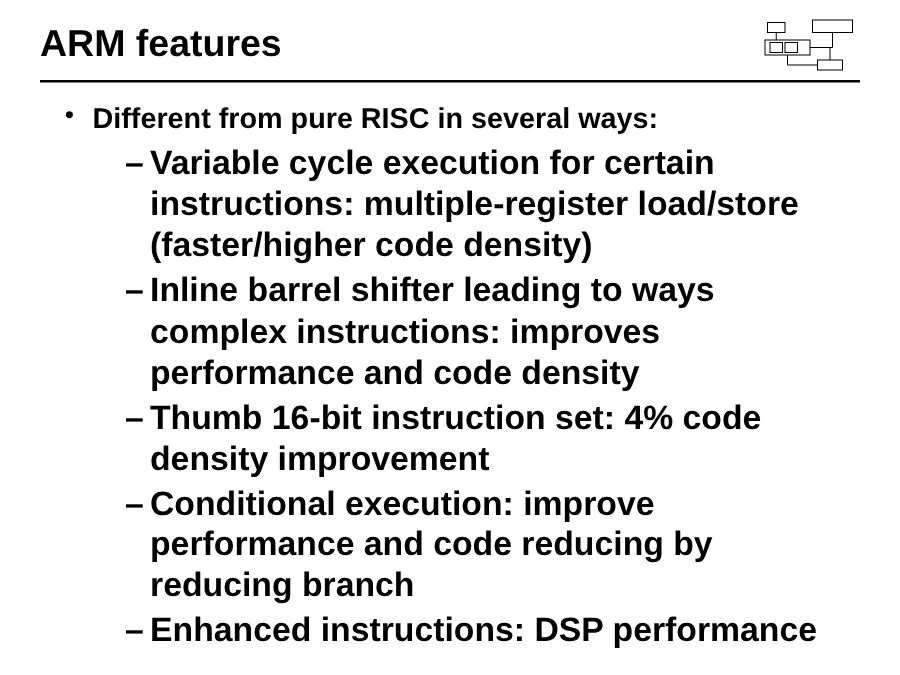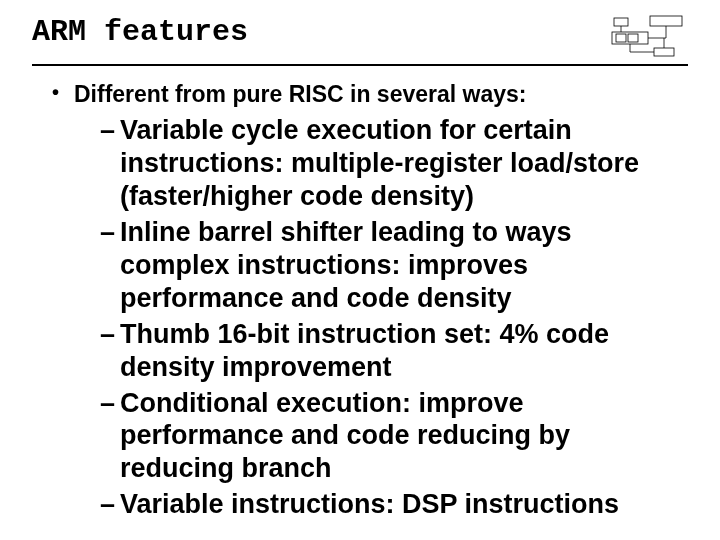--- a/index.html
+++ b/index.html
@@ -14,23 +14,22 @@
   }
   .slide {
     position: relative;
     width: 720px;
     height: 540px;
     box-sizing: border-box;
     padding: 14px 32px 0 32px;
   }
   .title-row {
     display: flex;
-    align-items: flex-start;
+    align-items: center;
     justify-content: space-between;
-    font-family: Liberation Mono, monospace;
   }
   .title {
     font-size: 30px;
     font-weight: bold;
     margin: 0;
     line-height: 1.2;
     padding-bottom: 4px;
   }
   .diagram {
     width: 78px;
@@ -114,19 +113,19 @@
 
   <div class="body">
     <ul class="level1">
       <li>
         <span>Different from pure RISC in several ways:</span>
         <ul class="level2">
           <li><span>Variable cycle execution for certain instructions: multiple-register load/store (faster/higher code density)</span></li>
           <li><span>Inline barrel shifter leading to ways complex instructions: improves performance and code density</span></li>
           <li><span>Thumb 16-bit instruction set: 4% code density improvement</span></li>
           <li><span>Conditional execution: improve performance and code reducing by reducing branch</span></li>
-          <li><span>Variable instructions: DSP instructions</span></li>
+          <li><span>Enhanced instructions: DSP performance</span></li>
         </ul>
       </li>
     </ul>
   </div>
 
 </div>
 
 </body></html>

